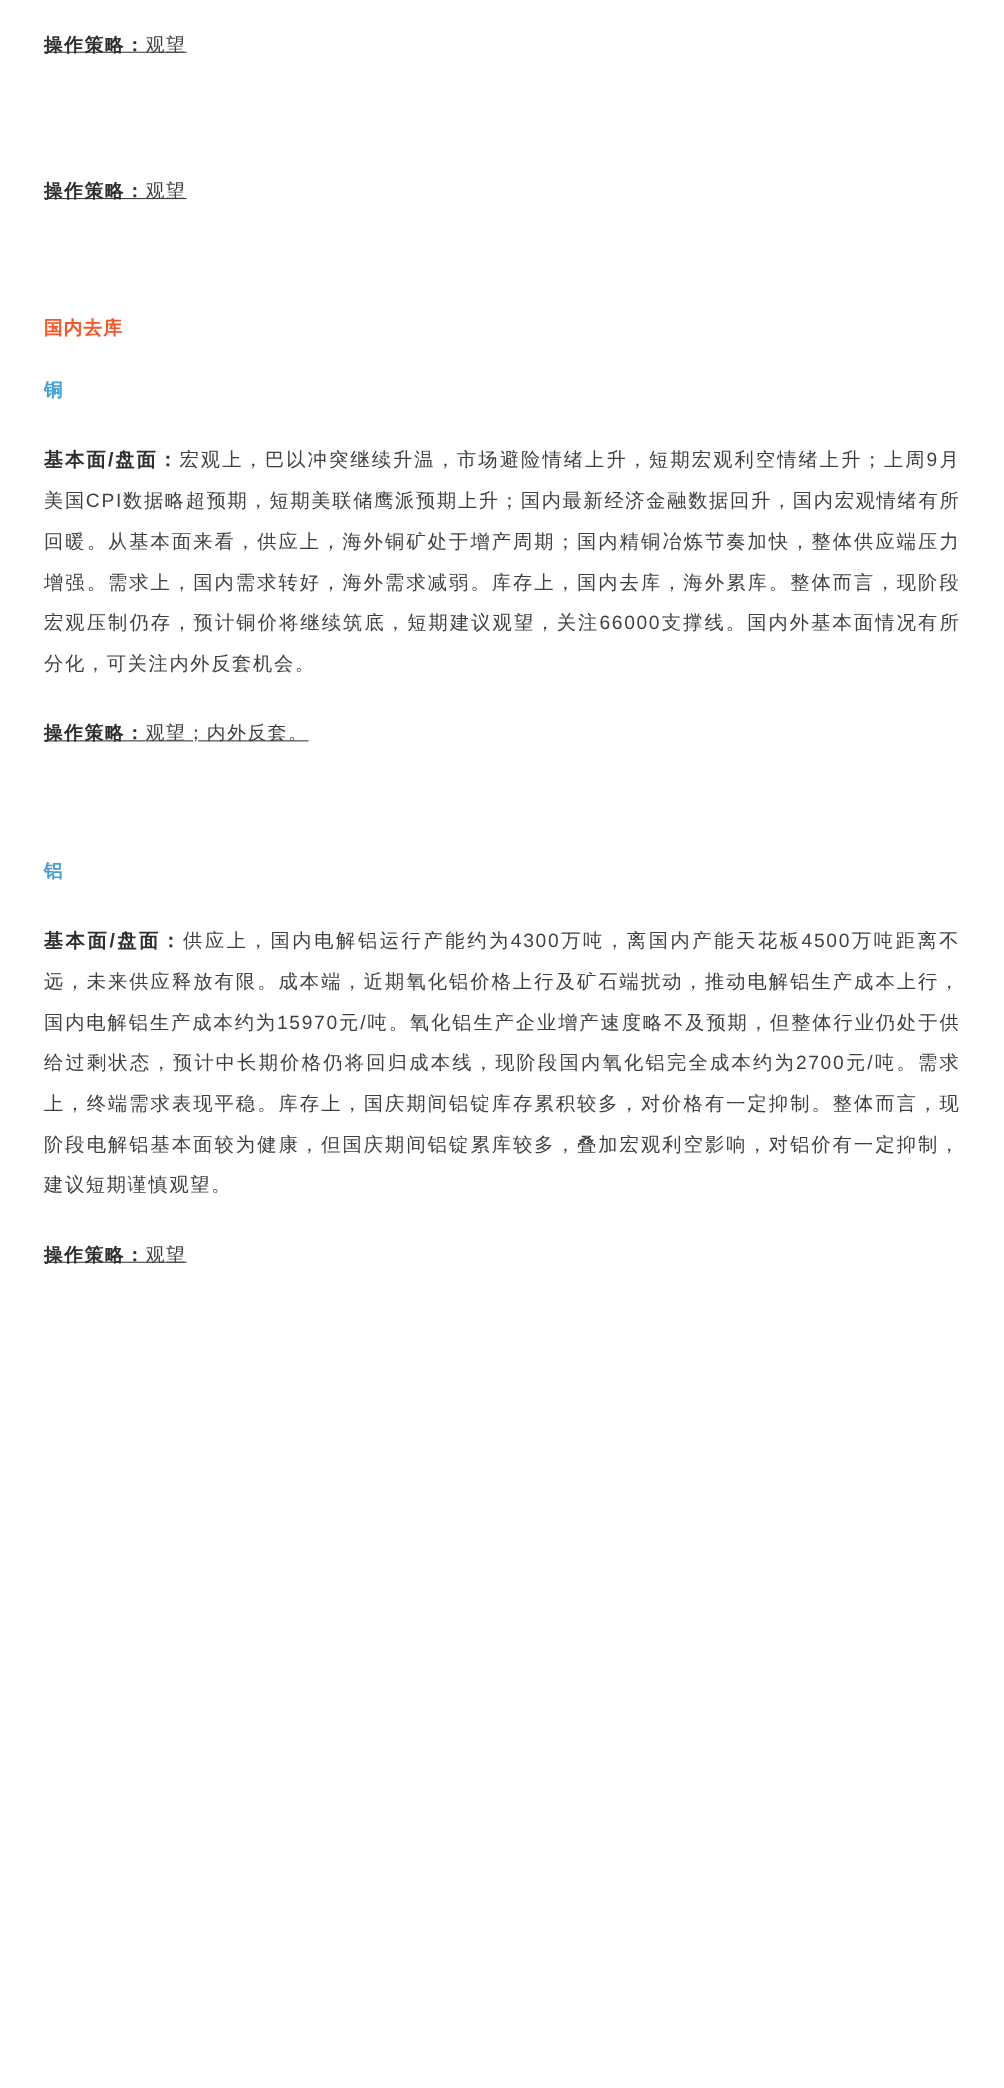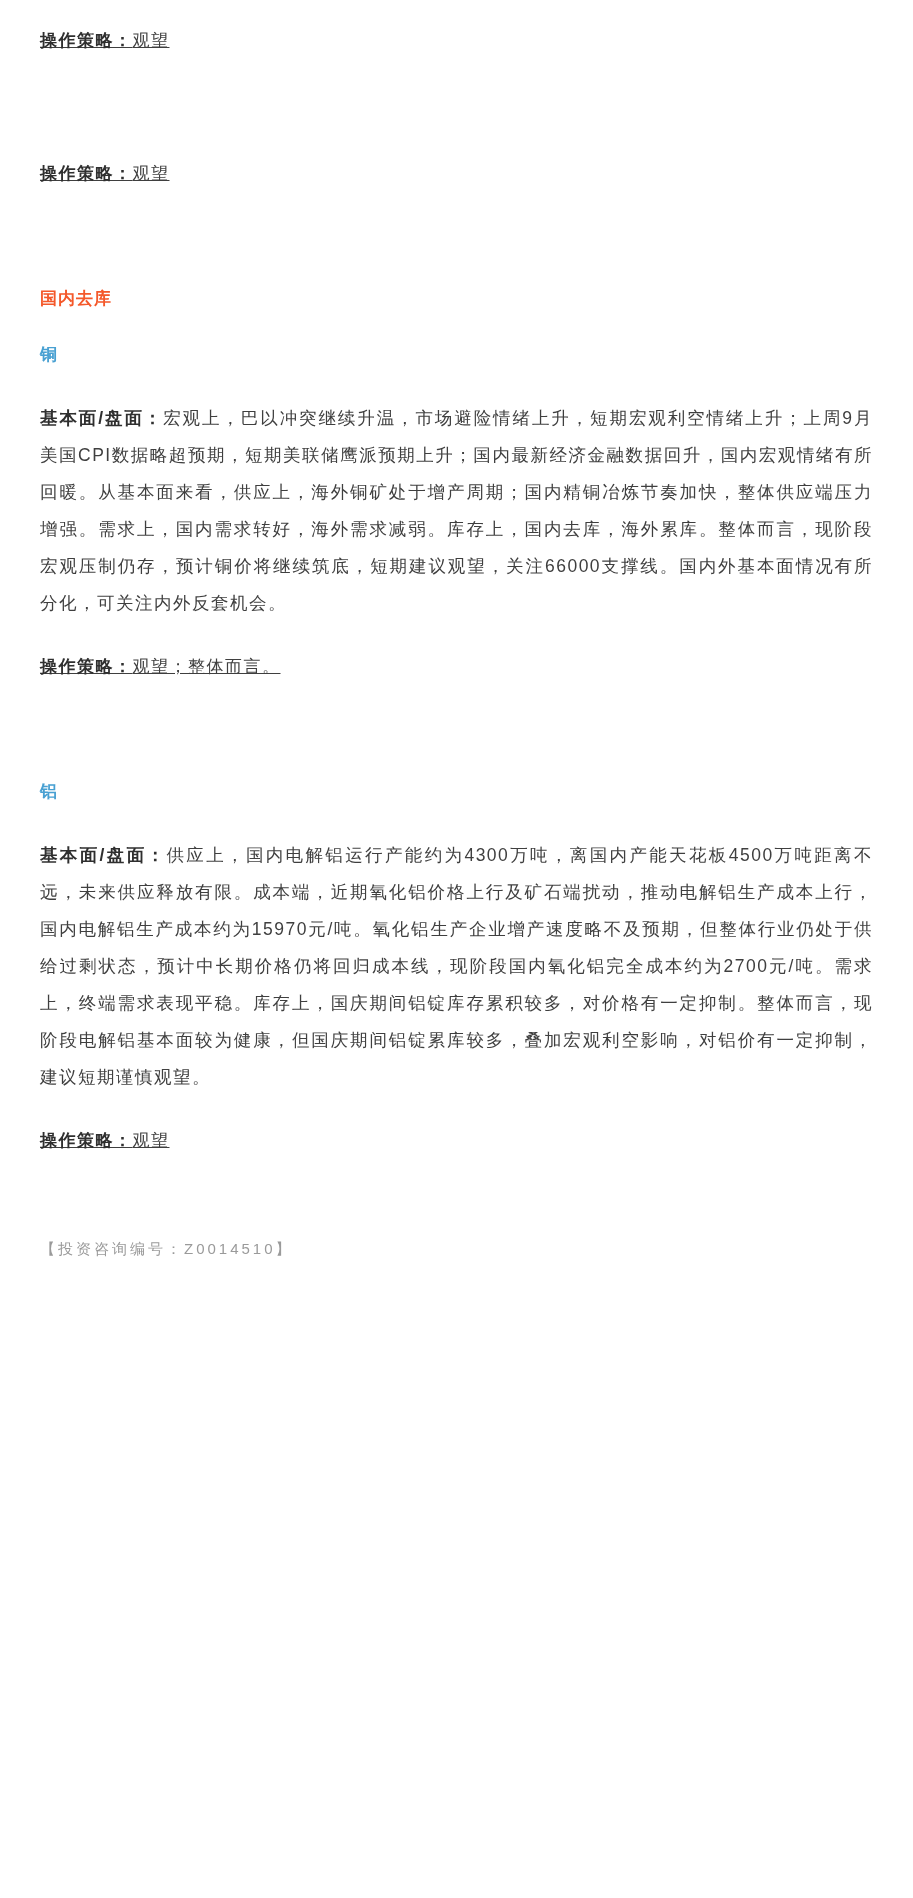--- a/index.html
+++ b/index.html
@@ -81,26 +81,25 @@
 
   <div class="section">
     <p class="strategy-para"><span class="label">操作策略：</span><span>观望</span></p>
   </div>
 
   <h3 class="sector-heading">国内去库</h3>
 
   <div class="section">
     <h3 class="section-heading">铜</h3>
     <p class="fund-para"><span class="label">基本面/盘面：</span><span>宏观上，巴以冲突继续升温，市场避险情绪上升，短期宏观利空情绪上升；上周9月美国CPI数据略超预期，短期美联储鹰派预期上升；国内最新经济金融数据回升，国内宏观情绪有所回暖。从基本面来看，供应上，海外铜矿处于增产周期；国内精铜冶炼节奏加快，整体供应端压力增强。需求上，国内需求转好，海外需求减弱。库存上，国内去库，海外累库。整体而言，现阶段宏观压制仍存，预计铜价将继续筑底，短期建议观望，关注66000支撑线。国内外基本面情况有所分化，可关注内外反套机会。</span></p>
-    <p class="strategy-para"><span class="label">操作策略：</span><span>观望；整体而言。</span></p>
+    <p class="strategy-para"><span class="label">操作策略：</span><span>观望；内外反套。</span></p>
   </div>
 
   <div class="section">
     <h3 class="section-heading">铝</h3>
     <p class="fund-para"><span class="label">基本面/盘面：</span><span>供应上，国内电解铝运行产能约为4300万吨，离国内产能天花板4500万吨距离不远，未来供应释放有限。成本端，近期氧化铝价格上行及矿石端扰动，推动电解铝生产成本上行，国内电解铝生产成本约为15970元/吨。氧化铝生产企业增产速度略不及预期，但整体行业仍处于供给过剩状态，预计中长期价格仍将回归成本线，现阶段国内氧化铝完全成本约为2700元/吨。需求上，终端需求表现平稳。库存上，国庆期间铝锭库存累积较多，对价格有一定抑制。整体而言，现阶段电解铝基本面较为健康，但国庆期间铝锭累库较多，叠加宏观利空影响，对铝价有一定抑制，建议短期谨慎观望。</span></p>
     <p class="strategy-para last"><span class="label">操作策略：</span><span>观望</span></p>
   </div>
 
   <div class="analyst-block">
-    <p class="analyst-line">【投资咨询编号：Z0014510】</p>
   </div>
 
 </div>
 
 </body></html>

